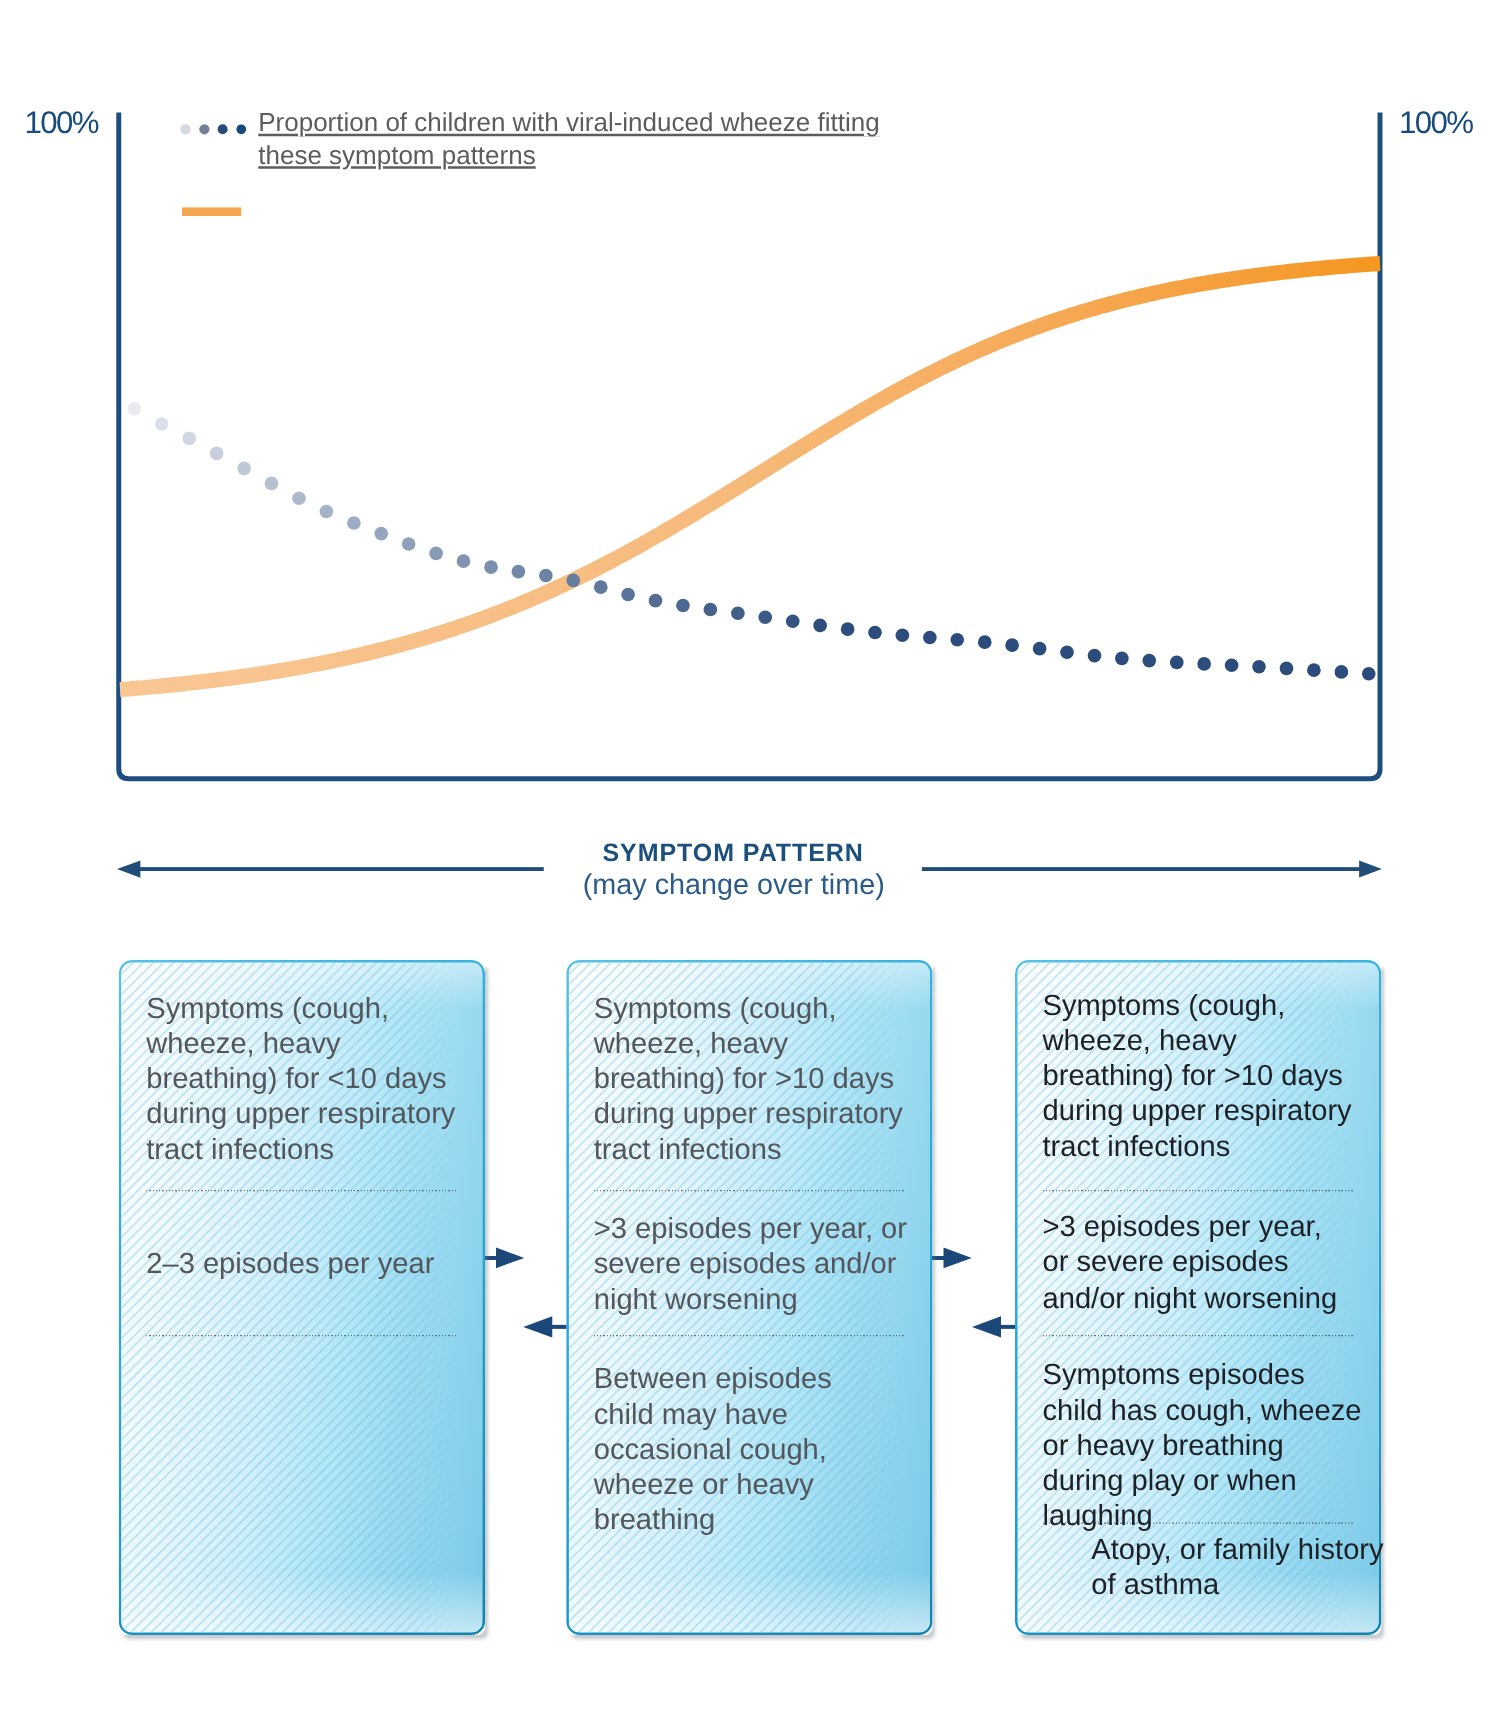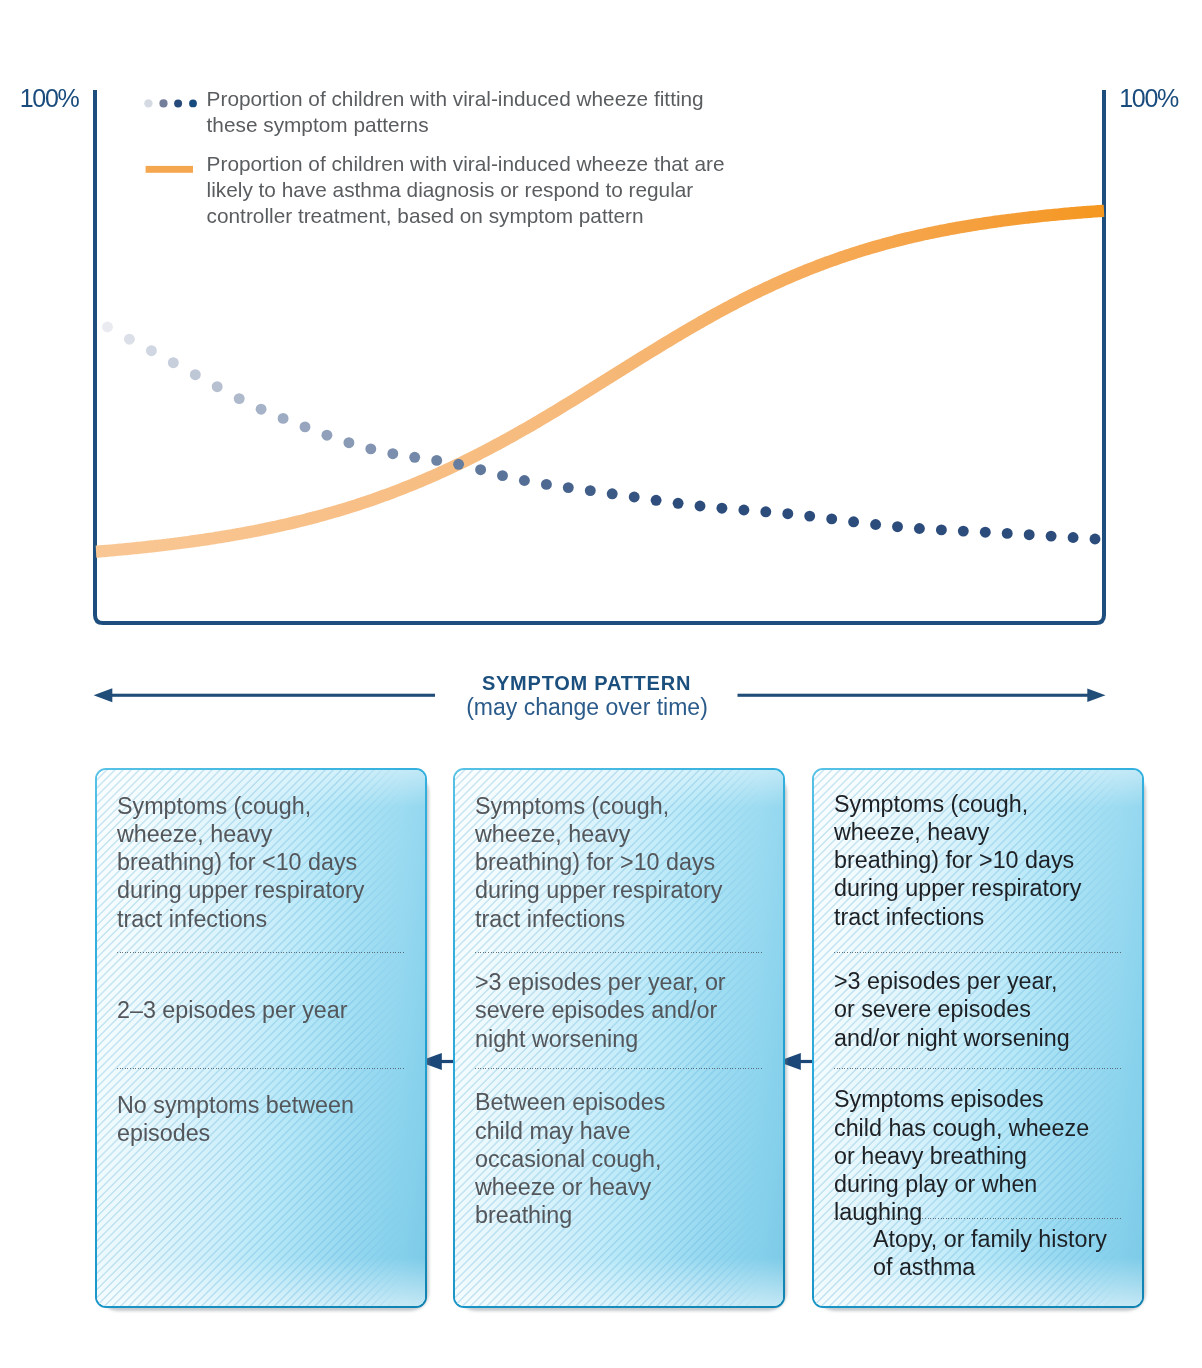--- a/index.html
+++ b/index.html
@@ -8,32 +8,32 @@
        font-family:"Liberation Sans",sans-serif;position:relative;overflow:hidden;}
   .page{position:absolute;left:0;top:0;width:1202px;height:1368px;}
 
   
   #chart-svg{position:absolute;left:0;top:0;}
   .axis-label{position:absolute;font-size:25px;line-height:25px;font-weight:normal;
       color:#194c7c;letter-spacing:-1.3px;}
   #axis-label-left{left:19.7px;top:85.8px;}
   #axis-label-right{left:1119.2px;top:85.8px;}
 
-  .legend-text{position:absolute;font-size:20.8px;line-height:25.9px;color:#5a5d60;}
+  .legend-text{position:absolute;font-size:20.8px;line-height:25.9px;color:#5a5d60;text-decoration:underline;}
   #legend-text-1{left:206.6px;top:85.6px;width:512px;}
   #legend-text-2{left:206.6px;top:151.4px;width:524px;}
 
   
   #pattern-title{position:absolute;left:0;width:1173px;top:670.7px;text-align:center;
      font-size:20px;line-height:24px;font-weight:bold;color:#1b4f7d;letter-spacing:.76px;}
   #pattern-sub{position:absolute;left:0;width:1174px;top:695.6px;text-align:center;
      font-size:23px;line-height:22px;color:#2b5b8a;}
 
   
-  .box{position:absolute;top:768px;width:332px;height:540px;border-radius:20px;
+  .box{position:absolute;top:768px;width:293px;height:540px;border-radius:6px;
        box-sizing:border-box;
        box-shadow:3px 4px 3px -1px rgba(120,128,135,.42);}
   .box-inner{position:absolute;left:0;top:0;right:0;bottom:0;border-radius:11px;
        overflow:hidden;box-sizing:border-box;
        border:2.5px solid transparent;
        background:
          linear-gradient(#fff,#fff) padding-box,
          linear-gradient(155deg,#58c2e6 0%, #34b0de 22%, #27a6d8 52%, #1a95c7 78%, #0f83b1 100%) border-box;}
   .box-bg{position:absolute;left:0;top:0;right:0;bottom:0;
        background:
@@ -134,21 +134,20 @@
       <circle cx="178.1" cy="103.4" r="4.0" fill="#264b7b"></circle>
       <circle cx="193.0" cy="103.4" r="3.9" fill="#174b7e"></circle>
     </g>
     <rect id="legend-marker-bar" x="145.6" y="165.9" width="47.4" height="6.9" fill="#f5a74f"></rect>
   </svg>
 
   <div class="axis-label" id="axis-label-left">100%</div>
   <div class="axis-label" id="axis-label-right">100%</div>
 
   <div class="legend-text" id="legend-text-1">Proportion of children with viral-induced wheeze fitting these symptom patterns</div>
-  <div class="legend-text" id="legend-text-2">Proportion of children with viral-induced wheeze that are likely to have asthma diagnosis or respond to regular controller treatment, based on symptom pattern</div>
 
   <svg id="pattern-svg" style="position:absolute;left:0;top:660px;" width="1202" height="70">
     <g>
       <rect x="110" y="33.7" width="325" height="3.1" fill="#214e78"></rect>
       <polygon points="93.6,35.2 112.3,28.3 112.3,42.2" fill="#214e78"></polygon>
     </g>
     <g>
       <rect x="737.5" y="33.7" width="352" height="3.1" fill="#214e78"></rect>
       <polygon points="1105.5,35.2 1087.3,28.4 1087.3,42.0" fill="#214e78"></polygon>
     </g>
@@ -178,21 +177,20 @@
   <div class="box" id="box1">
     <div class="box-inner">
       <div class="box-bg"></div>
       <div class="box-stripes"></div>
     </div>
     <div class="box-content">
         <div class="divider" style="top: 183.5px;"></div>
         <div class="divider" style="top: 299.5px;"></div>
         <div class="seg" style="top: 23.5px; width: 255px;">Symptoms (cough, wheeze, heavy breathing) for &lt;10 days during upper respiratory tract infections</div>
         <div class="seg" style="top: 205.4px; width: 255px; margin-top: 23px;">2–3 episodes per year</div>
-        <div class="seg" style="top: 323.2px; width: 252px;">No symptoms between episodes</div>
       </div>
   </div>
   <div class="box" id="box2">
     <div class="box-inner">
       <div class="box-bg"></div>
       <div class="box-stripes"></div>
     </div>
     <div class="box-content">
         <div class="divider" style="top: 183.5px;"></div>
         <div class="divider" style="top: 299.5px;"></div>

